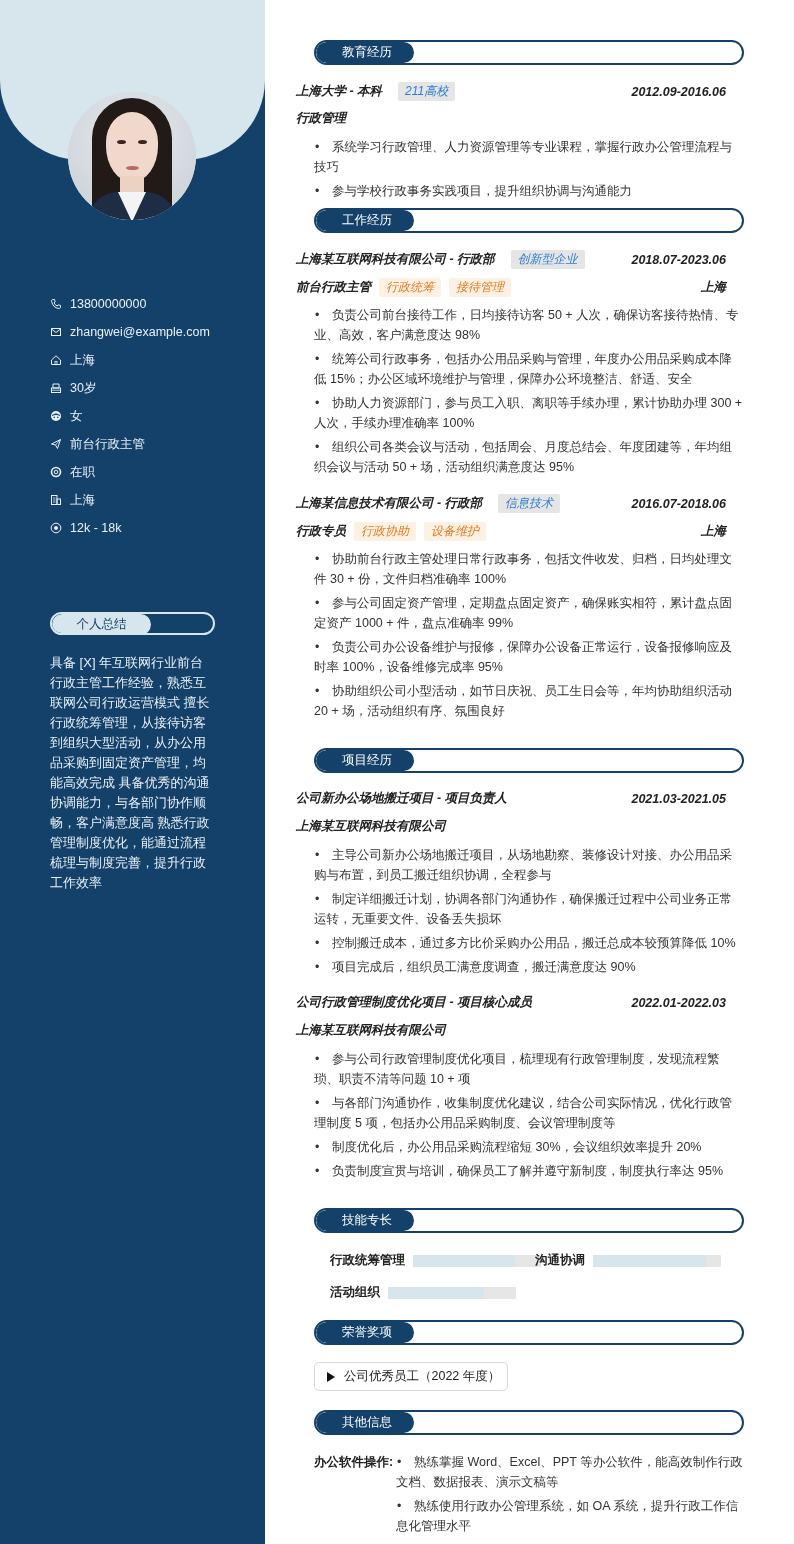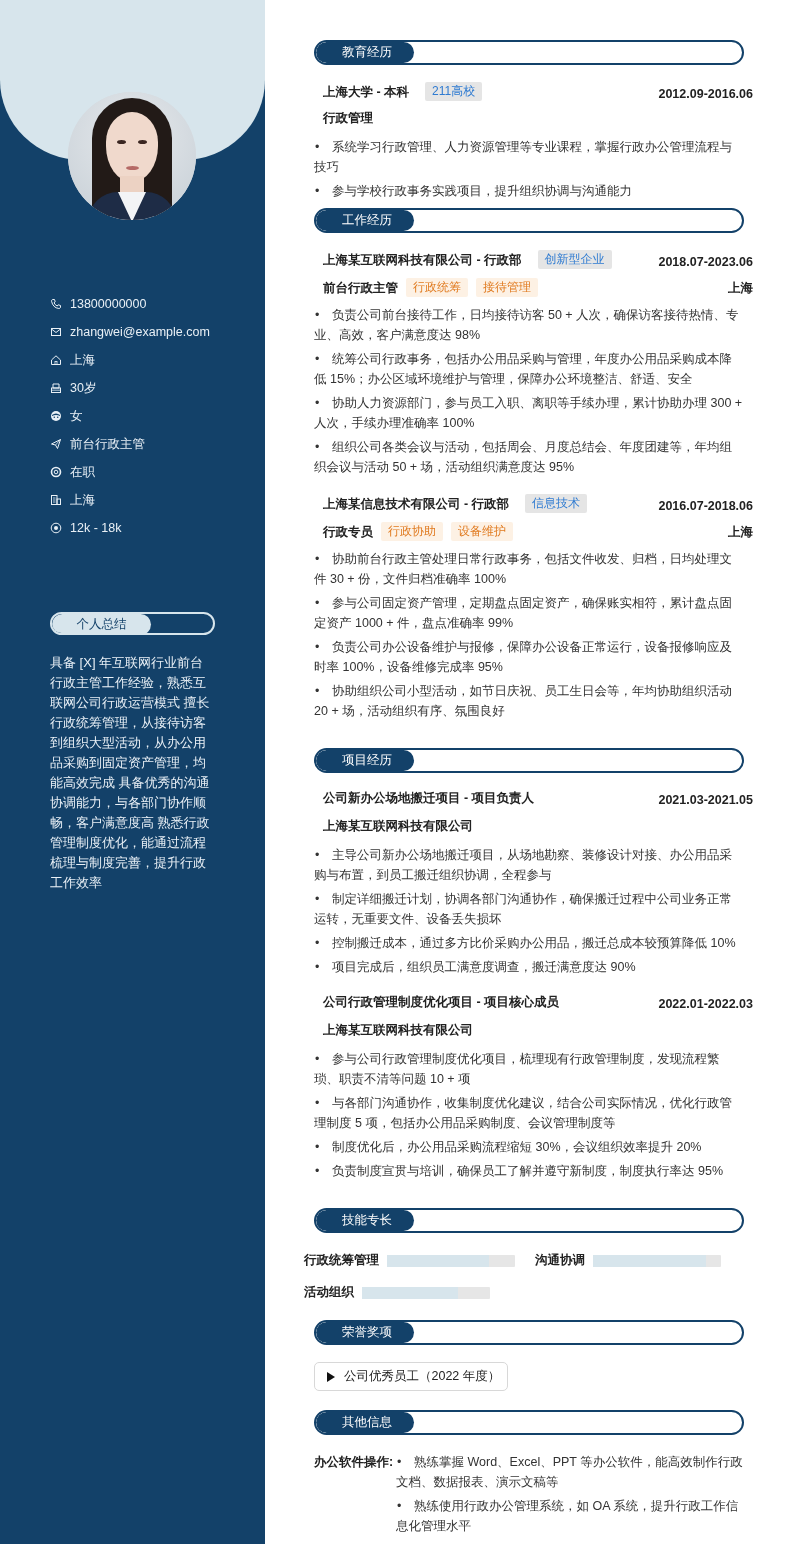--- a/index.html
+++ b/index.html
@@ -69,31 +69,31 @@
   .sec-head {
     position: absolute; left: 314px; width: 430px; height: 25px;
     border: 2px solid #134169; border-radius: 13px; overflow: hidden; font-family: Liberation Serif, serif;
   }
   .sec-head .pill {
     position: absolute; left: 0; top: 0; width: 98px; height: 21px;
     background: #134169; border-radius: 11px;
     color: #ffffff; font-size: 12.5px; line-height: 21px; padding-left: 26px;
   }
 
-  .row { position: absolute; left: 323px; width: 430px; display: flex; align-items: flex-end; font-size: 12.5px; }
+  .row { position: absolute; left: 296px; width: 430px; display: flex; align-items: center; font-size: 12.5px; font-style: italic; }
   .row .title { font-weight: bold; color: #222; }
   .row .right { margin-left: auto; font-weight: bold; color: #222; }
   .tag-blue { background: #e5e5e5; color: #2f7bd1; font-size: 12px; padding: 1px 7px; margin-left: 16px; border-radius: 2px; }
   .tag-orange { background: #fdf1e4; color: #e07a1f; font-size: 12px; padding: 1px 7px; margin-left: 8px; border-radius: 2px; }
 
   .bullets { position: absolute; left: 314px; width: 430px; font-size: 12.5px; color: #333; line-height: 20px; }
   .bullets li { list-style: none; margin-bottom: 4px; }
   .bullets li .dot { display: inline-block; width: 18px; padding-left: 1px; }
 
-  .skill-row { position: absolute; left: 304px; display: flex; align-items: center; font-size: 12.5px; font-weight: bold; color: #222; }
+  .skill-row { position: absolute; left: 330px; display: flex; align-items: center; font-size: 12.5px; font-weight: bold; color: #222; }
   .skill-bar { width: 128px; height: 12px; background: #e6e6e6; margin-left: 8px; position: relative; border-radius: 1px; }
   .skill-bar .fill { position: absolute; left: 0; top: 0; height: 12px; background: #d7e5ec; }
 
   .award {
     position: absolute; left: 314px; top: 1362px; width: 194px; height: 29px;
     border: 1px solid #d8d8d8; border-radius: 5px;
     display: flex; align-items: center; font-size: 12.5px; color: #222; padding-left: 12px;
   }
   .award .tri { width: 0; height: 0; border-left: 8px solid #111; border-top: 5px solid transparent; border-bottom: 5px solid transparent; margin-right: 9px; }
 

